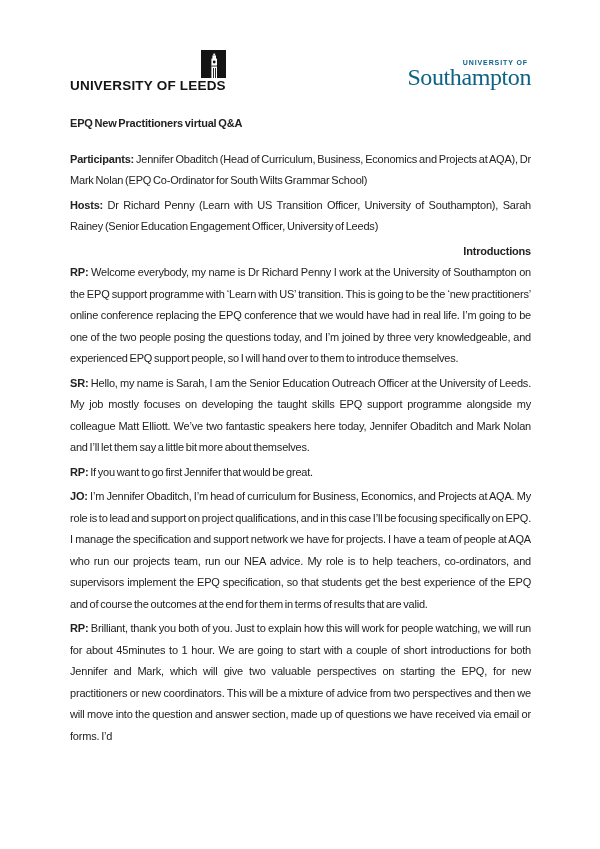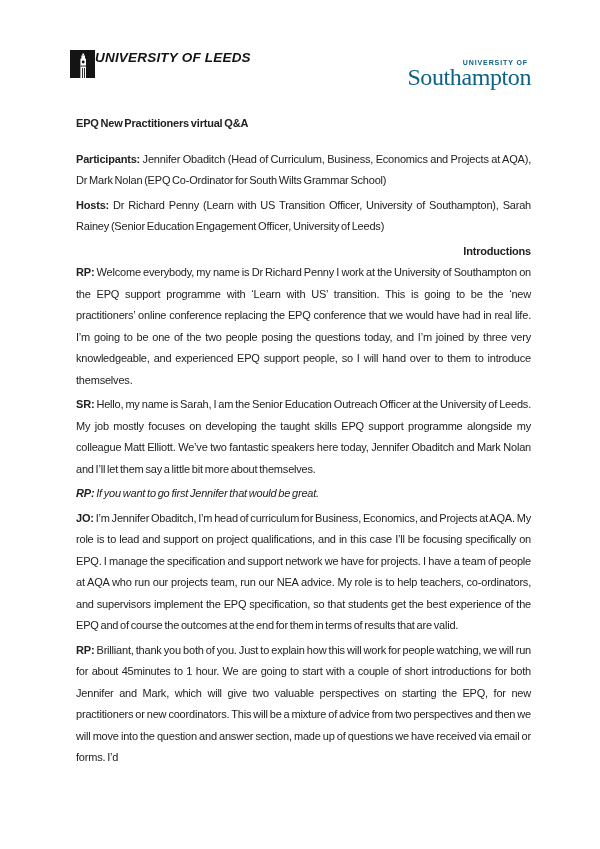--- a/index.html
+++ b/index.html
@@ -20,23 +20,22 @@
   }
   
   .header {
     display: flex;
     justify-content: space-between;
     align-items: flex-start;
     height: 46px;
   }
   .leeds-logo {
     display: flex;
-    flex-direction: row;
+    flex-direction: column;
     width: fit-content;
-    font-style: italic;
   }
   .leeds-tower {
     display: block;
     margin-left: auto;
   }
   .leeds-wordmark {
     font-weight: bold;
     font-size: 13.5px;
     letter-spacing: 0.2px;
     color: #141414;
@@ -66,33 +65,31 @@
     white-space: nowrap;
     text-align: center;
   }
   
   .content {
     margin-top: 17px;
     font-size: 11px;
     letter-spacing: -0.2px;
     word-spacing: -1px;
     line-height: 21.5px;
-    margin-left: 6px;
   }
   .doc-title {
     font-weight: bold;
     margin: 0 0 14px 0;
   }
   .para {
     margin: 0 0 3px 0;
     text-align: justify;
   }
   .para.single {
     text-align: left;
-    font-style: italic;
   }
   .para-heading {
     font-weight: bold;
     margin: 0;
     text-align: right;
   }
   .speaker-label {
     font-weight: bold;
   }
 </style>

